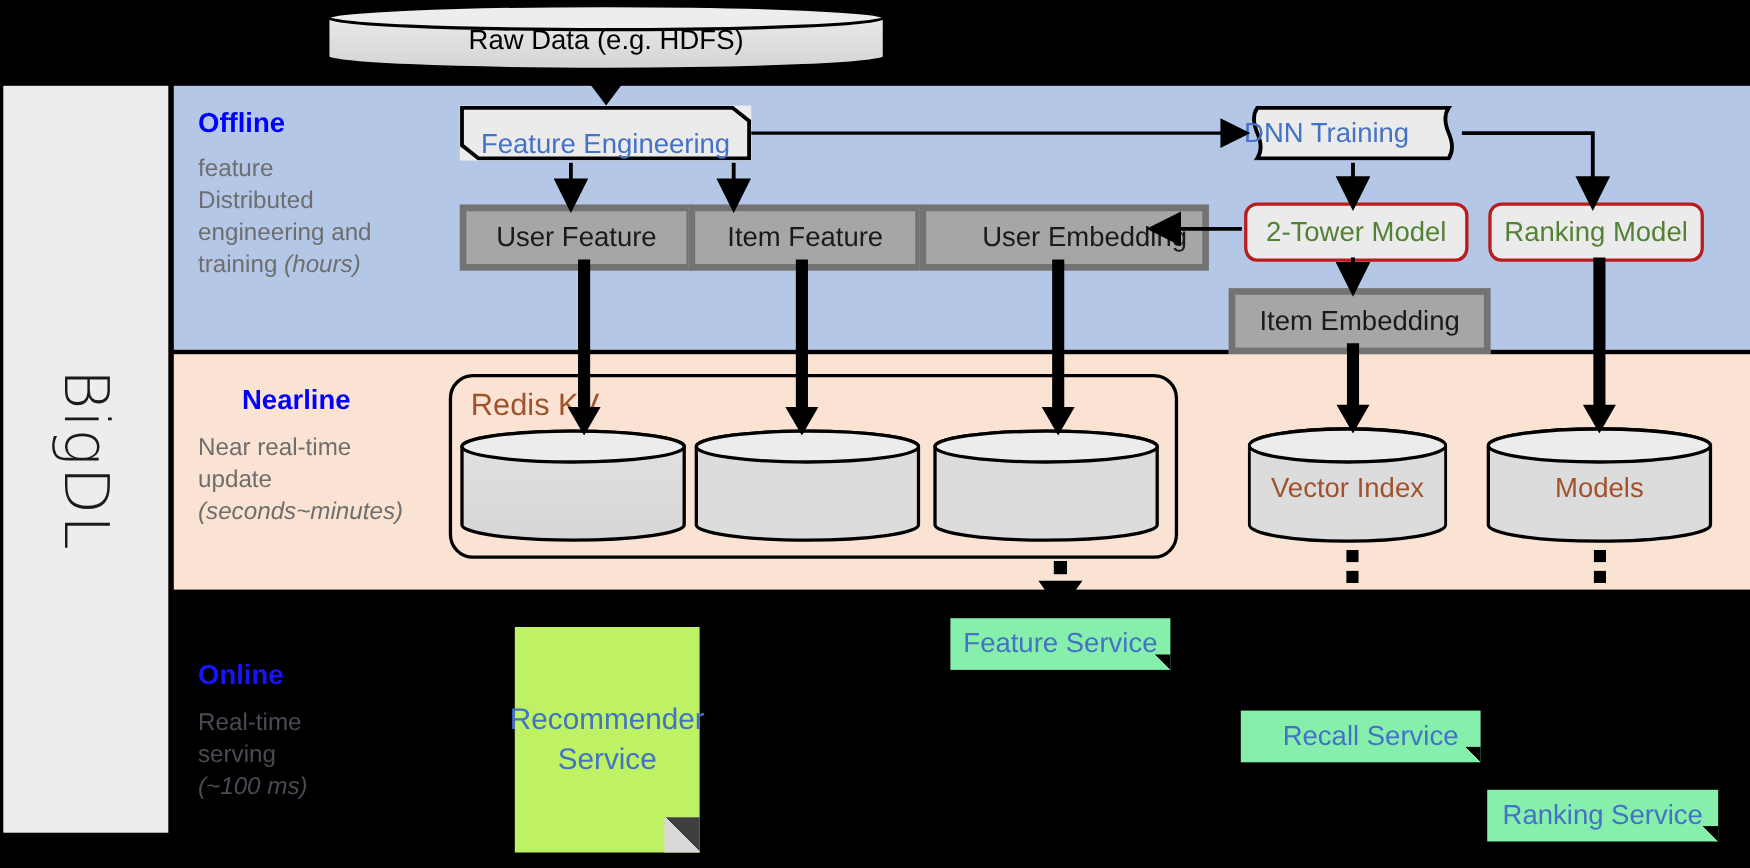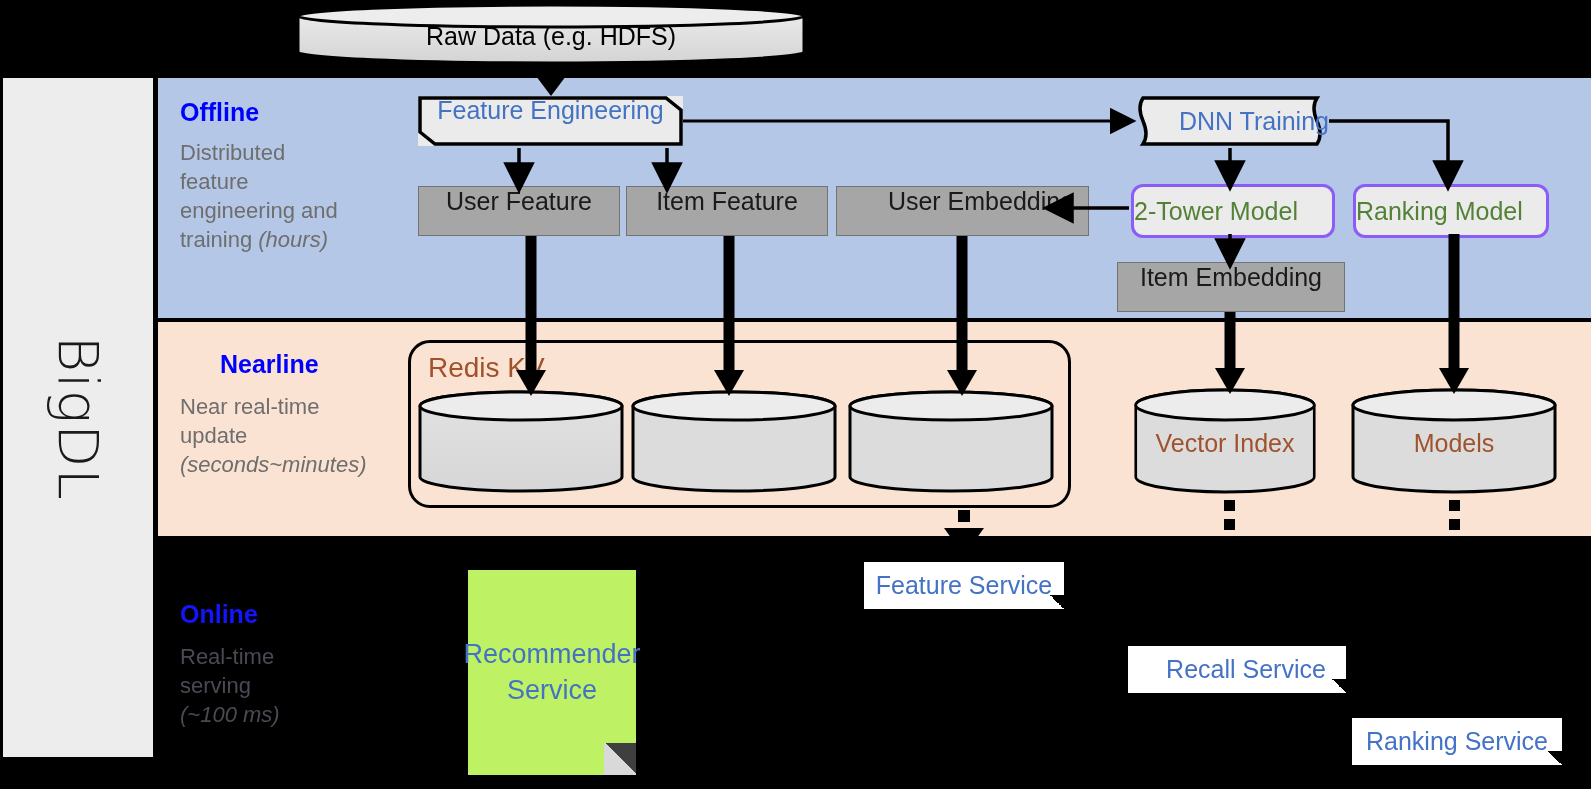--- a/index.html
+++ b/index.html
@@ -23,54 +23,54 @@
   #band-nearline{left:158px;top:322px;width:1433px;height:214px;background:#fbe3d3;}
   #band-online{left:158px;top:540px;width:1433px;height:249px;background:#000;}
 
   .band-title{position:absolute;color:#0000ff;font-size:25px;font-weight:600;}
   .band-sub{position:absolute;color:#6e6e6e;font-size:22px;line-height:29px;}
   .band-sub i{font-style:italic;}
   #band-online .band-title{color:#1414ff;}
   #band-online .band-sub{color:#4a4a55;}
 
   
-  .gbox{position:absolute;background:#a6a6a6;border:1px solid #737373;
-        display:flex;justify-content:center;
+  .gbox{position:absolute;background:#a6a6a6;border:6px solid #737373;
+        display:flex;align-items:center;justify-content:center;
         color:#1a1a1a;font-size:25px;}
-  .lbox{position:absolute;background:#ebebeb;border:3px solid #8b5cf6;
-        display:flex;align-items:center;font-size:25px;}
+  .lbox{position:absolute;background:#ebebeb;border:3px solid #b91c1c;
+        display:flex;align-items:center;justify-content:center;font-size:25px;}
   .lbox.round{border-radius:12px;}
   .blue-txt{color:#4472c4;}
   .green-txt{color:#538135;}
 
   
   .hexbox{position:absolute;background:#ebebeb;
-          display:flex;align-items:flex-start;justify-content:center;font-size:25px;}
+          display:flex;align-items:flex-end;justify-content:center;font-size:25px;}
   .hexbox svg{position:absolute;inset:0;width:100%;height:100%;}
   .hexbox span{position:relative;z-index:2;}
 
   
-  .notchbox{position:absolute;display:flex;align-items:center;justify-content:flex-end;font-size:25px;}
+  .notchbox{position:absolute;display:flex;align-items:center;justify-content:flex-start;font-size:25px;}
   .notchbox svg{position:absolute;inset:0;width:100%;height:100%;}
   .notchbox span{position:relative;z-index:2;}
 
   
   .cyl{position:absolute;}
   .cyl svg{position:absolute;inset:0;width:100%;height:100%;}
   .cyl .cyl-label{position:absolute;left:0;right:0;top:50%;transform:translateY(-40%);
                   text-align:center;font-size:25px;z-index:3;}
   .brown-txt{color:#a0522d;}
 
   
   #redis-box{left:408px;top:340px;width:663px;height:168px;
              border:3px solid #000;border-radius:22px;background:transparent;}
   #redis-label{position:absolute;left:428px;top:352px;color:#a0522d;font-size:28px;}
 
   
-  .svc{position:absolute;background:#ffffff;
+  .svc{position:absolute;background:#86efac;
        display:flex;align-items:center;justify-content:center;
        color:#4472c4;font-size:25px;text-align:center;line-height:1.25;}
   .svc .fold{position:absolute;right:0;bottom:0;width:14px;height:14px;
              background:linear-gradient(225deg,#000 0 50%,transparent 50% 100%);}
   .bigsvc{position:absolute;background:#bef264;color:#4472c4;font-size:27px;
           display:flex;align-items:center;justify-content:center;text-align:center;line-height:1.3;}
   .bigsvc .fold{position:absolute;right:0;bottom:0;width:32px;height:32px;
              background:linear-gradient(225deg,#3f3f3f 0 48%,#d9d9d9 48% 100%);}
 
   
@@ -95,22 +95,22 @@
       </defs>
       <path d="M2 13 a253 11 0 0 1 506 0 L508 49 a253 11 0 0 1 -506 0 Z" fill="url(#cylg1)" stroke="#000" stroke-width="3"></path>
       <ellipse cx="255" cy="13" rx="253" ry="11" fill="#ededed" stroke="#000" stroke-width="3"></ellipse>
     </svg>
     <div class="cyl-label">Raw Data (e.g. HDFS)</div>
   </div>
 
   <div class="abs" id="band-offline">
     <div class="band-title" style="left:22px;top:20px;">Offline</div>
     <div class="band-sub" style="left:22px;top:60px;width:210px;">
+      <div>feature</div>
       <div>Distributed</div>
-      <div>feature</div>
       <div>engineering and</div>
       <div><span>training </span><i>(hours)</i></div>
     </div>
   </div>
 
   <div class="hexbox" style="left:418px;top:96px;width:265px;height:50px;">
     <svg viewBox="0 0 265 50" preserveAspectRatio="none">
       <path d="M2 2 L248 2 L263 14 L263 48 L17 48 L2 36 Z" fill="#ebebeb" stroke="#000" stroke-width="3.5"></path>
     </svg>
     <span class="blue-txt">Feature Engineering</span>

